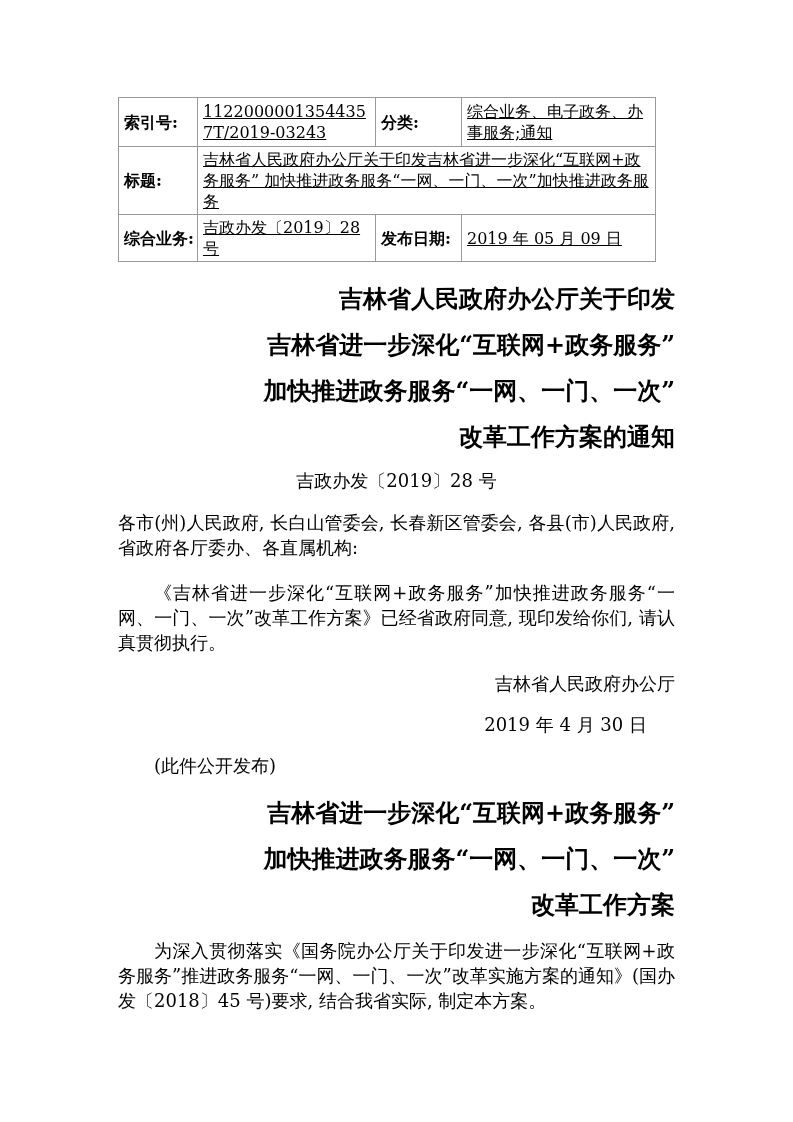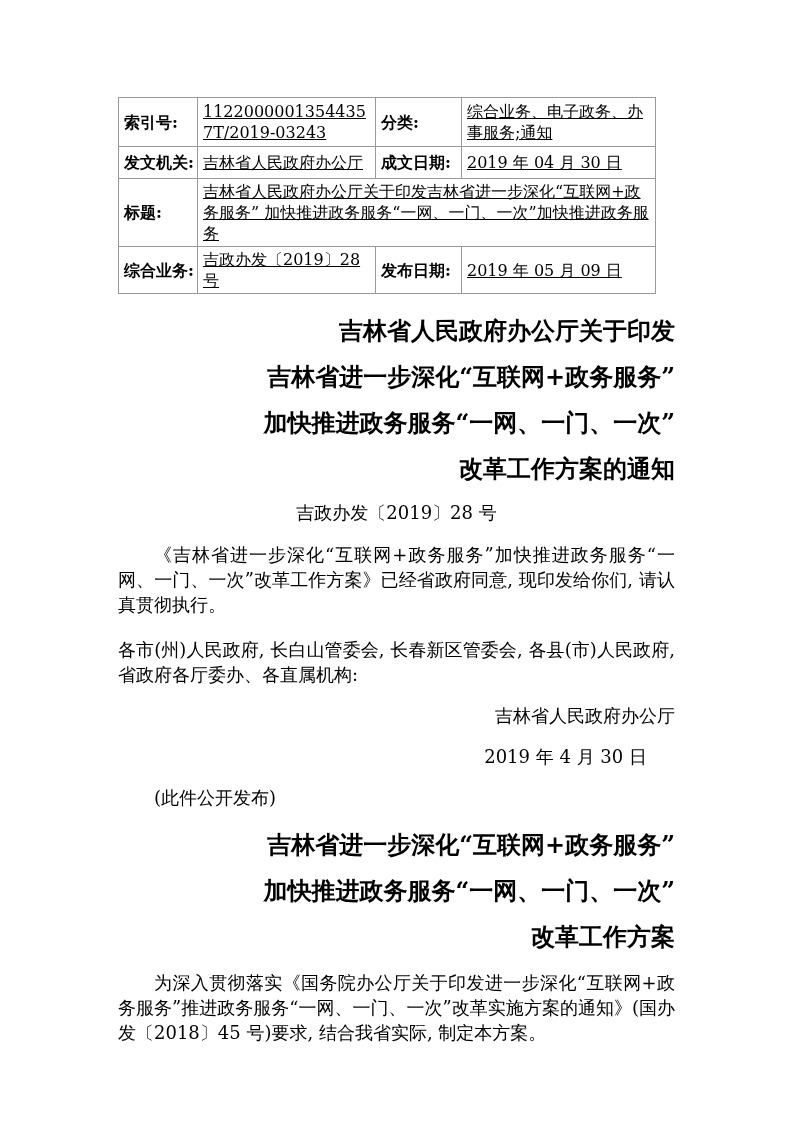--- a/index.html
+++ b/index.html
@@ -92,48 +92,42 @@
           <col class="w3">
           <col class="w4">
         </colgroup>
       <tbody>
         <tr class="r-tall">
           <td class="k">索引号:</td>
           <td class="v break">11220000013544357T/2019-03243</td>
           <td class="k">分类:</td>
           <td class="v">综合业务、电子政务、办事服务;通知</td>
         </tr>
-        <tr class="r-mid">
-          <td class="k">发文机关:</td>
-          <td class="v">吉林省人民政府办公厅</td>
-          <td class="k">成文日期:</td>
-          <td class="v">2019 年 04 月 30 日</td>
-        </tr>
         <tr class="r-tall">
           <td class="k">标题:</td>
           <td class="v" colspan="3">吉林省人民政府办公厅关于印发吉林省进一步深化“互联网+政务服务” 加快推进政务服务“一网、一门、一次”加快推进政务服务</td>
         </tr>
         <tr class="r-short">
           <td class="k">综合业务:</td>
           <td class="v">吉政办发〔2019〕28 号</td>
           <td class="k">发布日期:</td>
           <td class="v">2019 年 05 月 09 日</td>
         </tr>
       </tbody>
     </table>
 
     <div class="doc-title">吉林省人民政府办公厅关于印发</div>
     <div class="doc-title">吉林省进一步深化“互联网+政务服务”</div>
     <div class="doc-title">加快推进政务服务“一网、一门、一次”</div>
     <div class="doc-title">改革工作方案的通知</div>
 
     <div class="doc-number">吉政办发〔2019〕28 号</div>
 
+    <p class="para">各市(州)人民政府, 长白山管委会, 长春新区管委会, 各县(市)人民政府, 省政府各厅委办、各直属机构:</p>
     <p class="para indent">《吉林省进一步深化“互联网+政务服务”加快推进政务服务“一网、一门、一次”改革工作方案》已经省政府同意, 现印发给你们, 请认真贯彻执行。</p>
-    <p class="para">各市(州)人民政府, 长白山管委会, 长春新区管委会, 各县(市)人民政府, 省政府各厅委办、各直属机构:</p>
 
     <div class="sig signer">吉林省人民政府办公厅</div>
     <div class="sig date">2019 年 4 月 30 日</div>
 
     <div class="publish">(此件公开发布)</div>
 
     <div class="doc-title">吉林省进一步深化“互联网+政务服务”</div>
     <div class="doc-title">加快推进政务服务“一网、一门、一次”</div>
     <div class="doc-title">改革工作方案</div>
 

